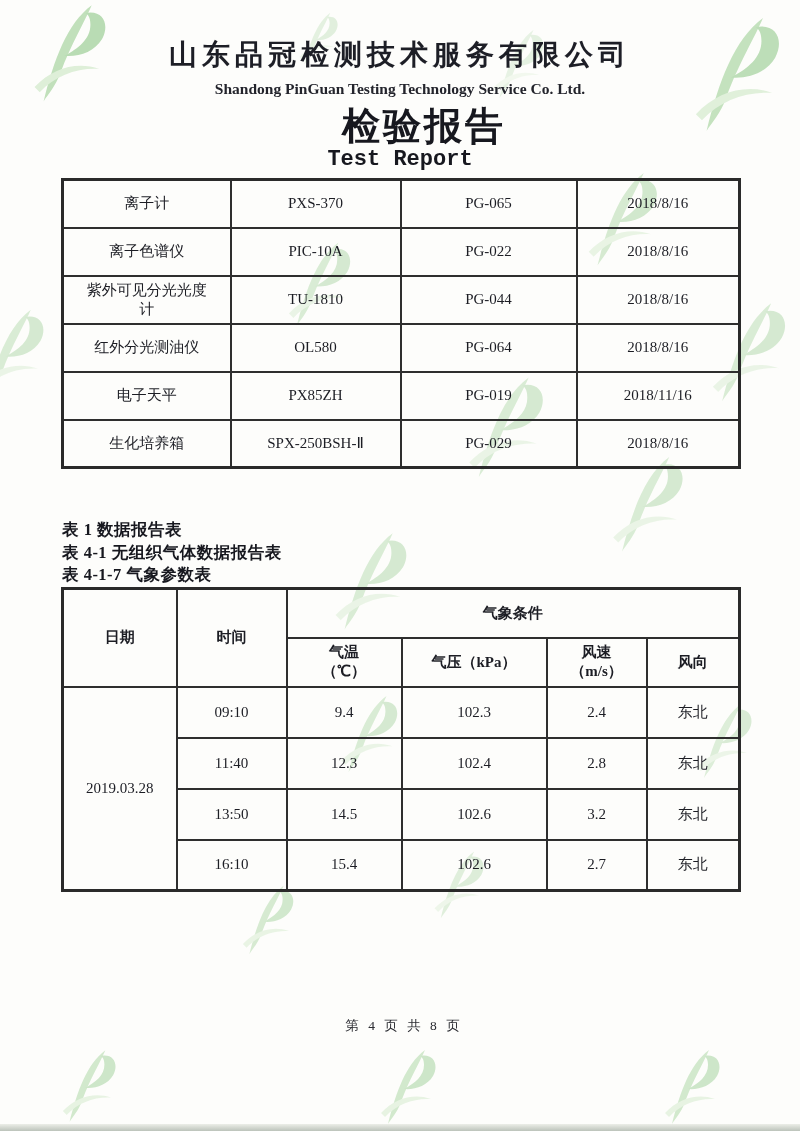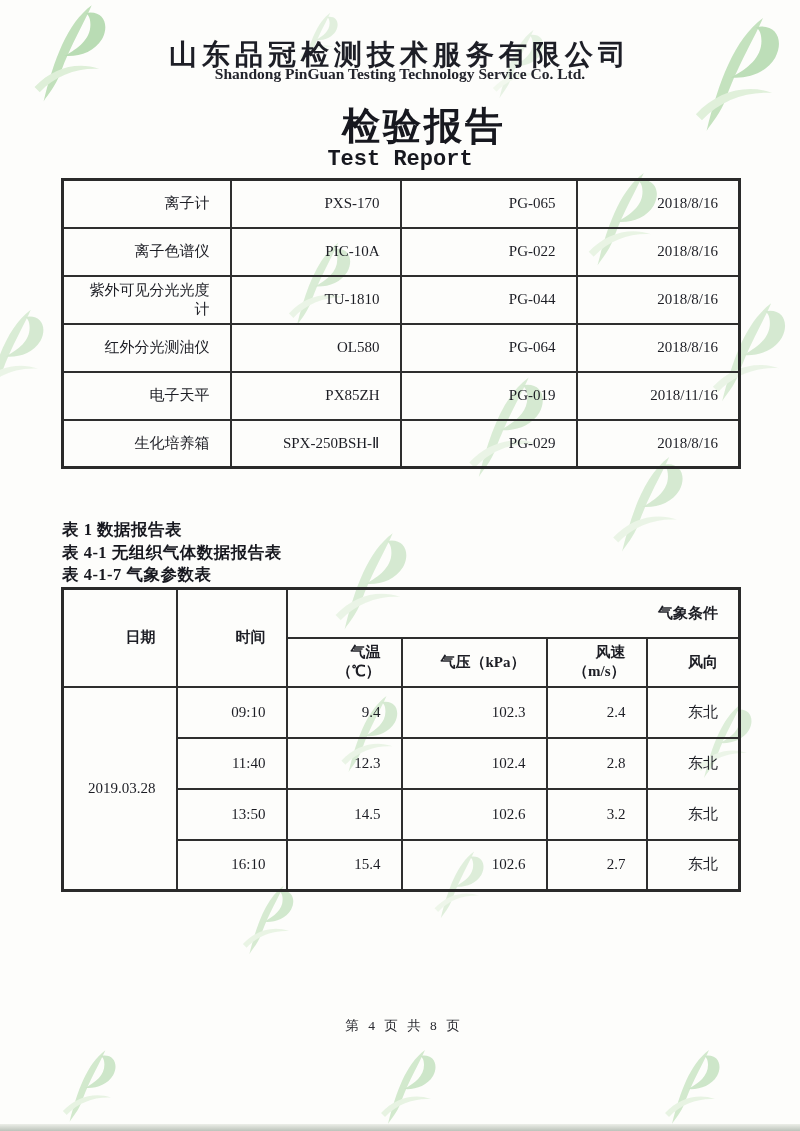--- a/index.html
+++ b/index.html
@@ -14,37 +14,37 @@
     background:linear-gradient(to bottom,#eceee8,#bcc3ba);
   }
   
   .wm { position:absolute; pointer-events:none; }
   
   .company-cn {
     position:absolute; top:36px; left:0; width:100%; text-align:center;
     font-size:28px; font-weight:bold; letter-spacing:5px; color:#1d1e26;
   }
   .company-en {
-    position:absolute; top:65px; left:0; width:100%; text-align:center;
+    position:absolute; top:80px; left:0; width:100%; text-align:center;
     font-size:15.5px; font-weight:bold; color:#23242c;
   }
   .report-title-cn {
     position:absolute; top:101px; left:0; width:100%; text-align:center;
     font-size:38px; font-weight:bold; letter-spacing:3px; color:#17181f;padding-left:48px;
   }
   .report-title-en {
     position:absolute; top:147px; left:0; width:100%; text-align:center;
     font-family:"Liberation Mono", monospace;
     font-size:22px; font-weight:bold; color:#17181f;
   }
   
   table { border-collapse:collapse; table-layout:fixed; }
   .tbl { position:absolute; left:61px; width:677px; border:3px solid #2a2a2a; }
   .tbl td {
-    border:2px solid #2e2e2e; text-align:right; vertical-align:middle;
+    border:2px solid #2e2e2e; text-align:center; vertical-align:middle;
     font-size:15px; color:#1c1d24; padding:0 20px;
   }
   .equipment-table { top:178px; }
   .equipment-table tr { height:48px; }
   .equipment-table tr.tall { height:56px; }
   td.pre { white-space:pre-line; line-height:1.55; }
   
   .headings { position:absolute; top:519px; left:62px; }
   .headings p {
     font-size:16.5px; font-weight:bold; color:#17181f;
@@ -139,21 +139,21 @@
   <table class="tbl equipment-table">
     <colgroup>
         <col style="width:168px">
         <col style="width:170px">
         <col style="width:176px">
         <col style="width:163px">
       </colgroup>
     <tbody>
         <tr>
       <td>离子计</td>
-      <td>PXS-170</td>
+      <td>PXS-370</td>
       <td>PG-065</td>
       <td>2018/8/16</td>
     </tr>
     <tr>
       <td>离子色谱仪</td>
       <td>PIC-10A</td>
       <td>PG-022</td>
       <td>2018/8/16</td>
     </tr>
     <tr>

